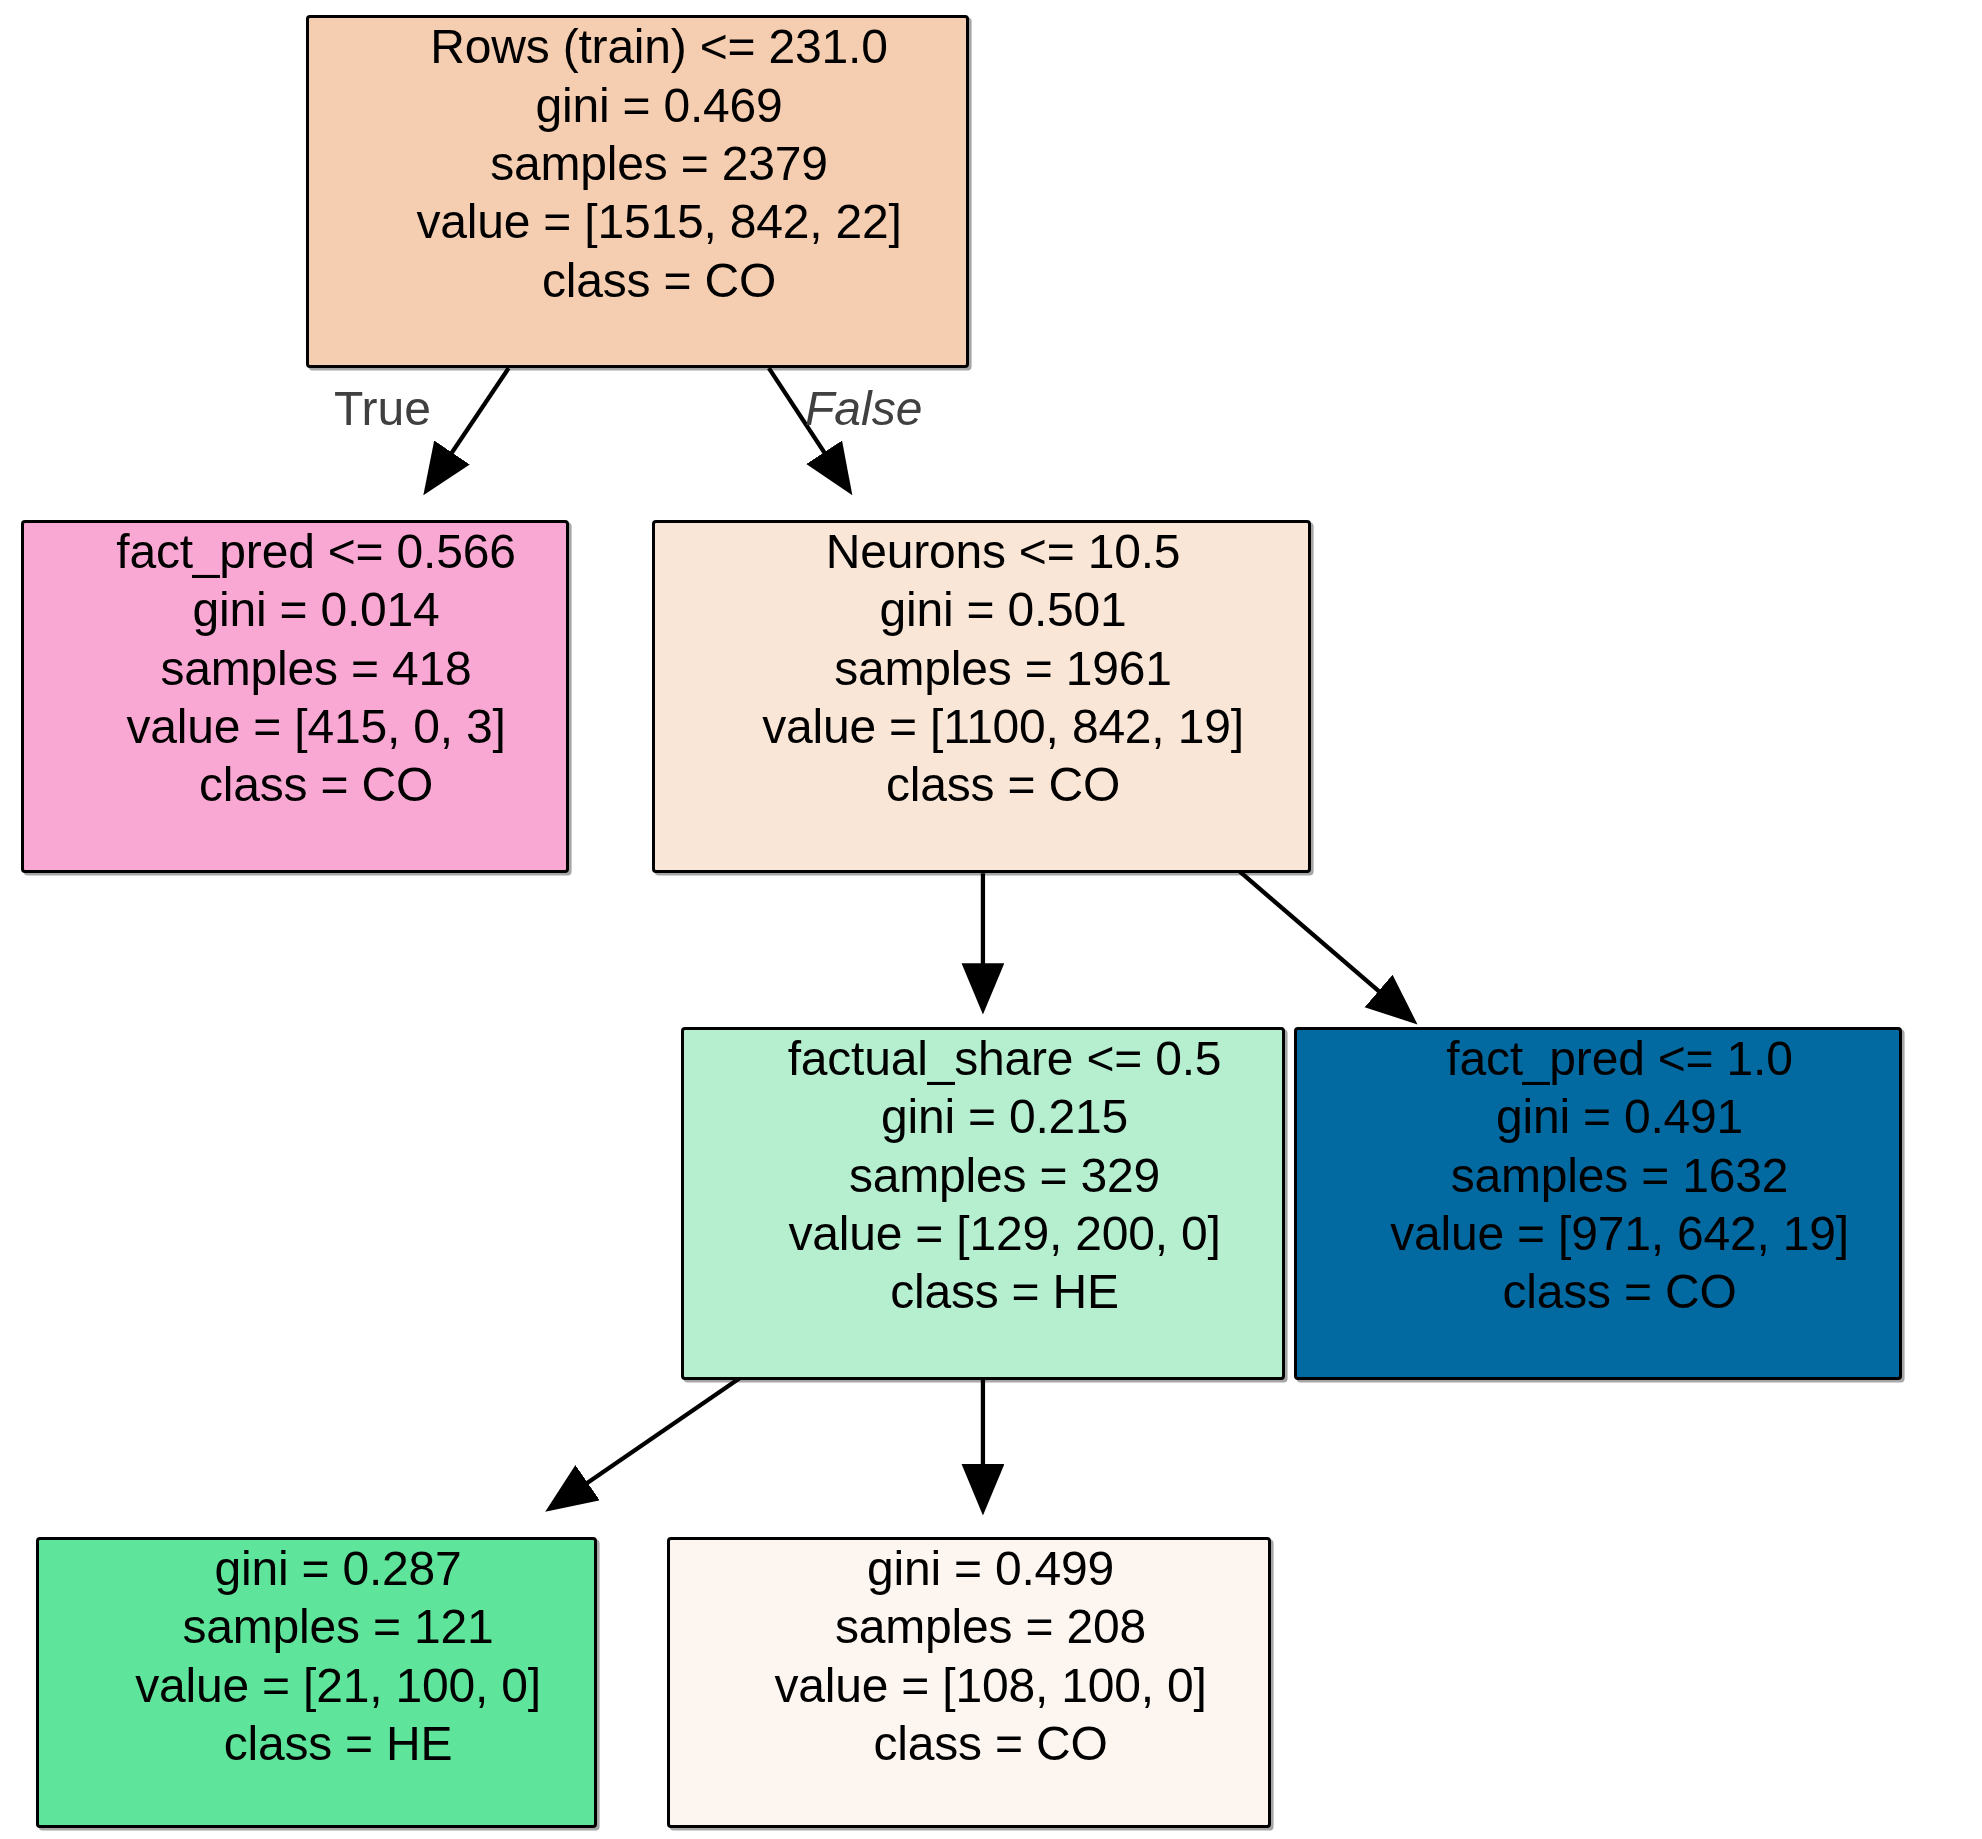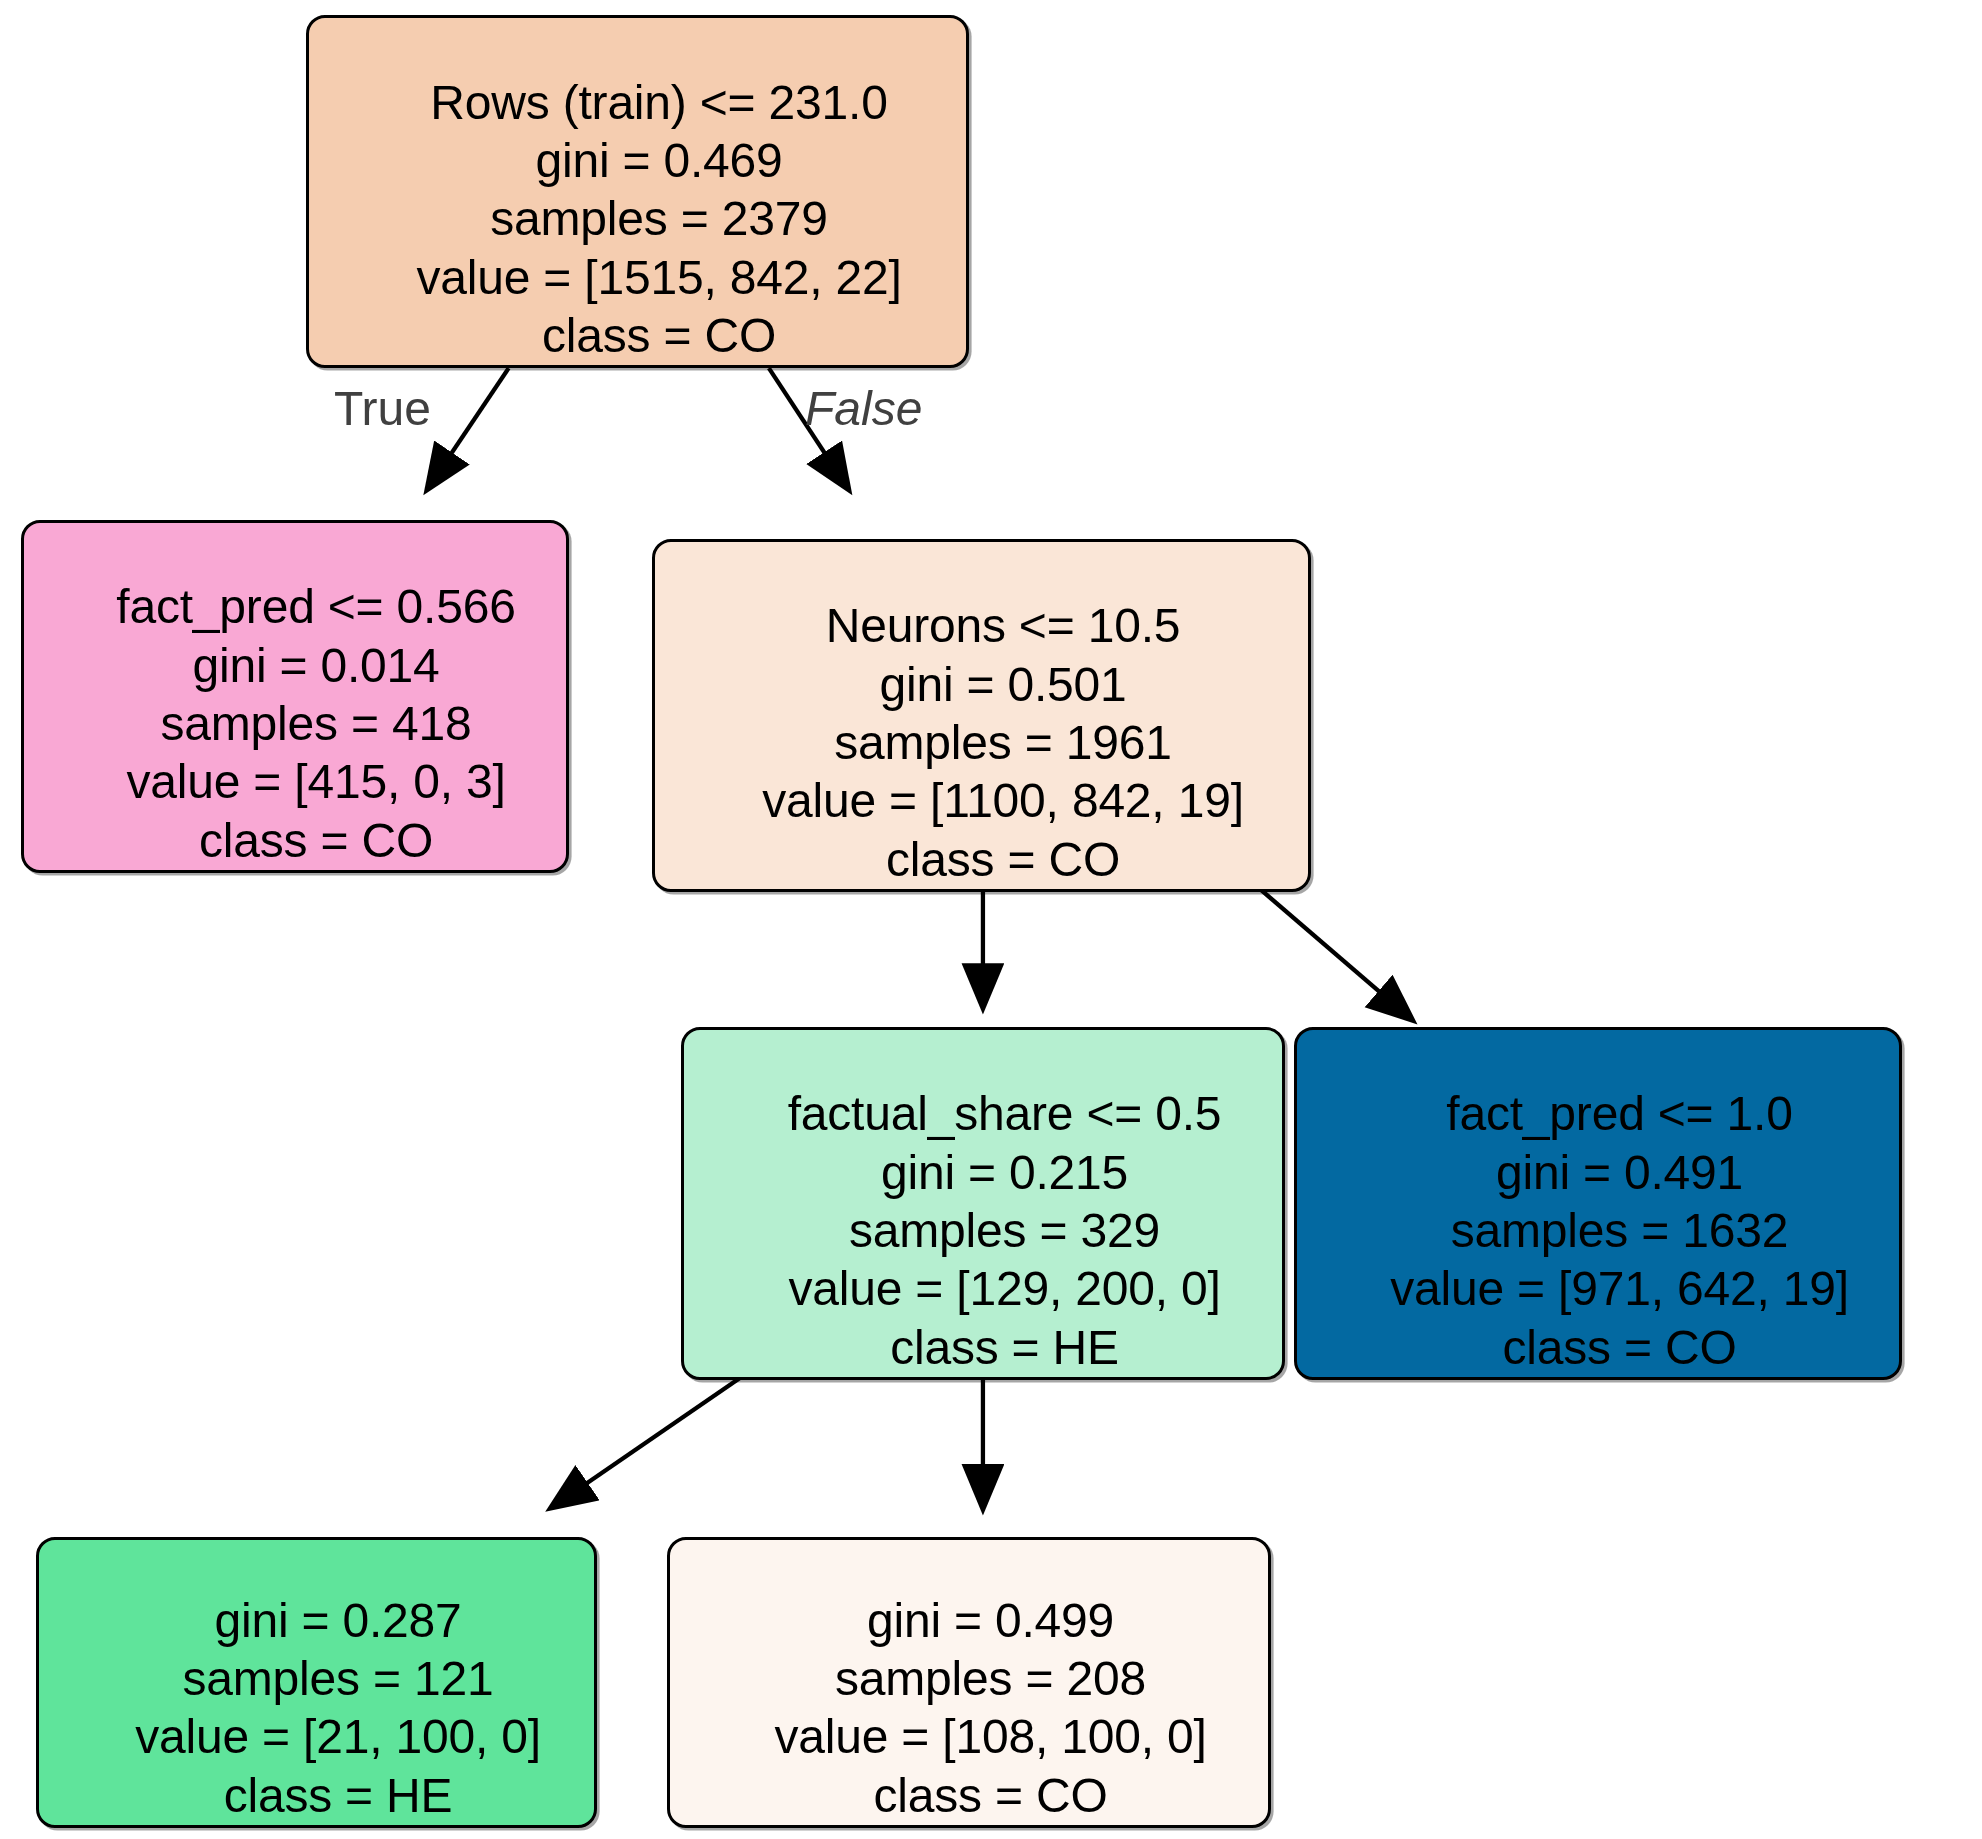--- a/index.html
+++ b/index.html
@@ -23,25 +23,25 @@
     left: 0;
     top: 0;
     width: 1983px;
     height: 1840px;
     pointer-events: none;
   }
   .node {
     position: absolute;
     box-sizing: border-box;
     border: 3.4px solid #000000;
-    border-radius: 19px;
+    border-radius: 4px;
     display: flex;
     flex-direction: column;
     align-items: center;
-    justify-content: flex-end;
+    justify-content: flex-start;
     text-align: center;
     color: #000000;
     font-size: 48px;
     line-height: 1.215;
     letter-spacing: -0.2px;
     white-space: nowrap;
     box-shadow: 2.6px 2.6px 0 rgba(0,0,0,0.35);
     padding-left: 43px;
   }
   .node .line {
@@ -93,21 +93,21 @@
   </div>
 
   <div class="node" style="left:20.5px; top:520px; width:548px; height:353px; background:#f9a8d4;">
     <span class="line">fact_pred &lt;= 0.566</span>
     <span class="line">gini = 0.014</span>
     <span class="line">samples = 418</span>
     <span class="line">value = [415, 0, 3]</span>
     <span class="line">class = CO</span>
   </div>
 
-  <div class="node" style="left:652px; top:520px; width:659px; height:353px; background:#fae6d7;margin-top:19px;">
+  <div class="node" style="left:652px; top:520px; width:659px; height:353px; background:#fae6d7;">
     <span class="line">Neurons &lt;= 10.5</span>
     <span class="line">gini = 0.501</span>
     <span class="line">samples = 1961</span>
     <span class="line">value = [1100, 842, 19]</span>
     <span class="line">class = CO</span>
   </div>
 
   <div class="node" style="left:681px; top:1027px; width:604px; height:353px; background:#b5efd0;">
     <span class="line">factual_share &lt;= 0.5</span>
     <span class="line">gini = 0.215</span>

